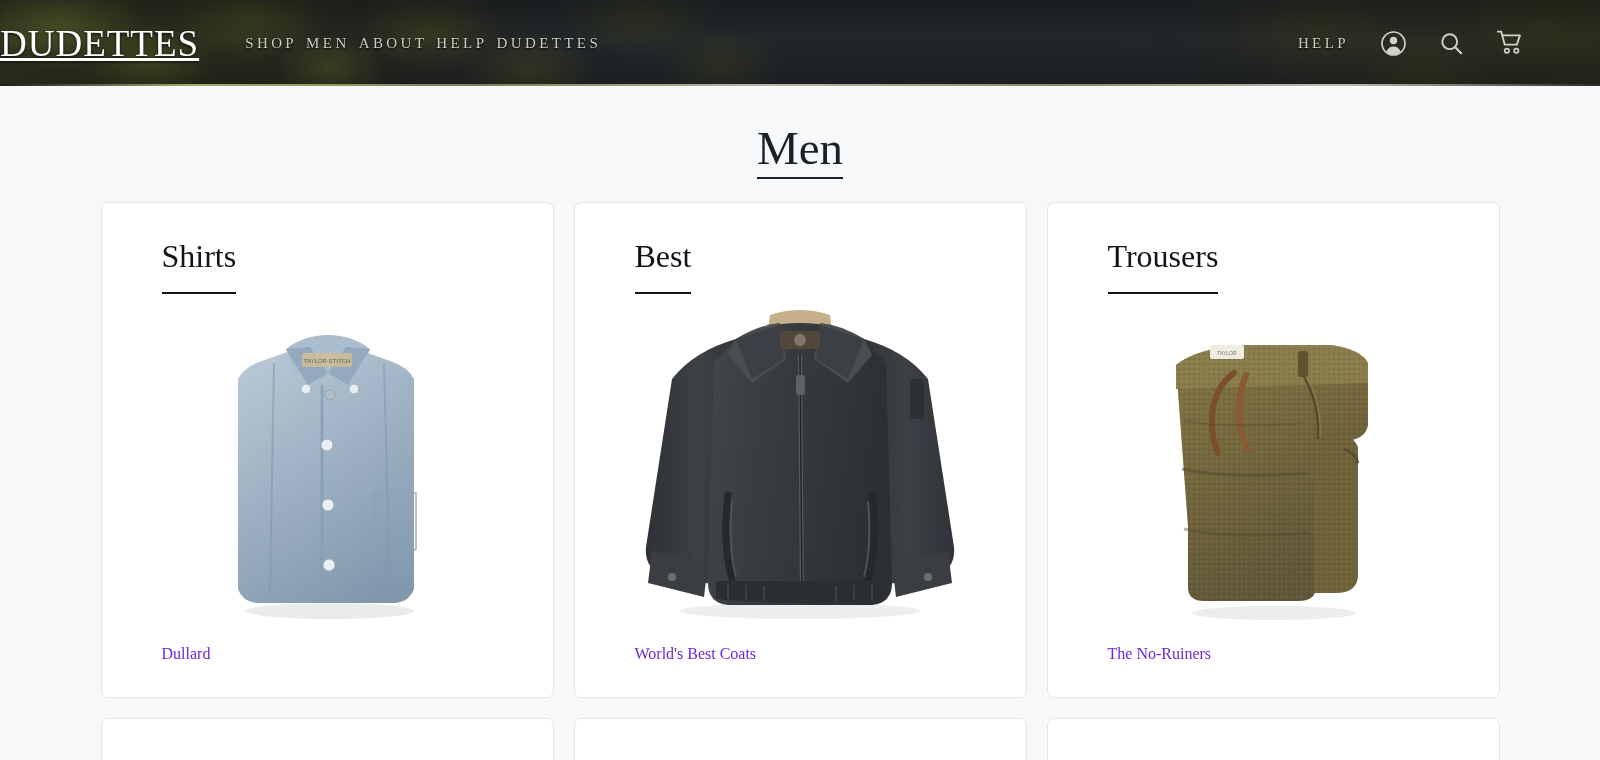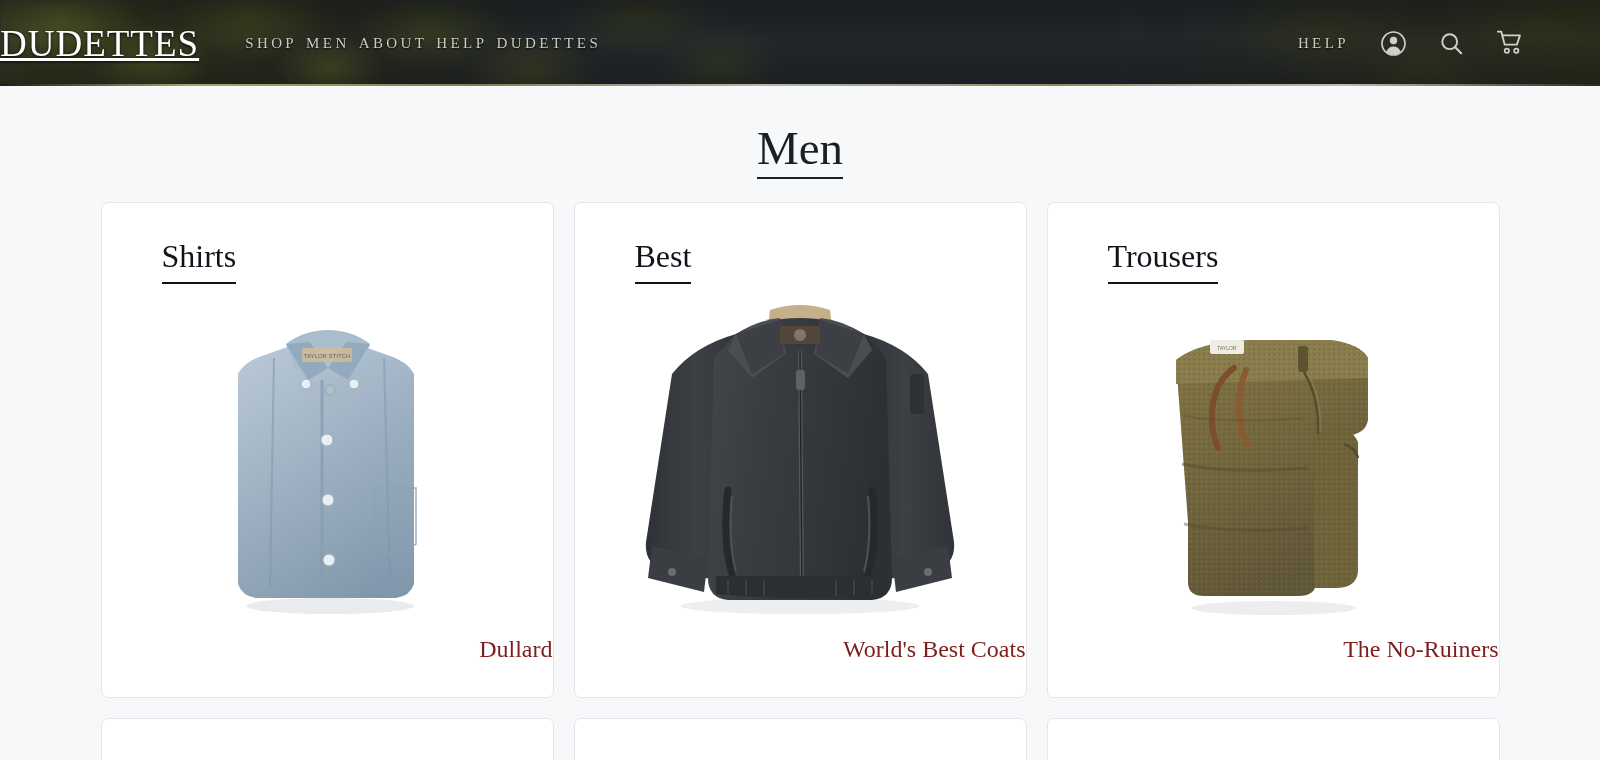--- a/index.html
+++ b/index.html
@@ -140,35 +140,34 @@
   .card-heading {
     font-size: 32px;
     font-weight: 400;
     color: #10131a;
     margin-left: 60px;
     align-self: flex-start;
     line-height: 1.1;
   }
   .card-heading span {
     border-bottom: 2px solid #10131a;
-    padding-bottom: 8px;
+    padding-bottom: 18px;
     text-align: center;
   }
   .product-figure {
     flex: 1;
     display: flex;
     align-items: center;
     justify-content: center;
     margin-top: -4px;
   }
   .product-label {
-    font-size: 24px;
-    color: #7f1d1d;
+    font-size: 16px;
+    color: #6d28d9;
     margin: 0 0 34px 60px;
-    text-align: right;
   }
 
   svg.product { display: block; }
 </style>
 </head>
 <body>
 
 <header class="site-header">
   <div class="header-bg"></div>
   <div class="header-bottom-line"></div>

